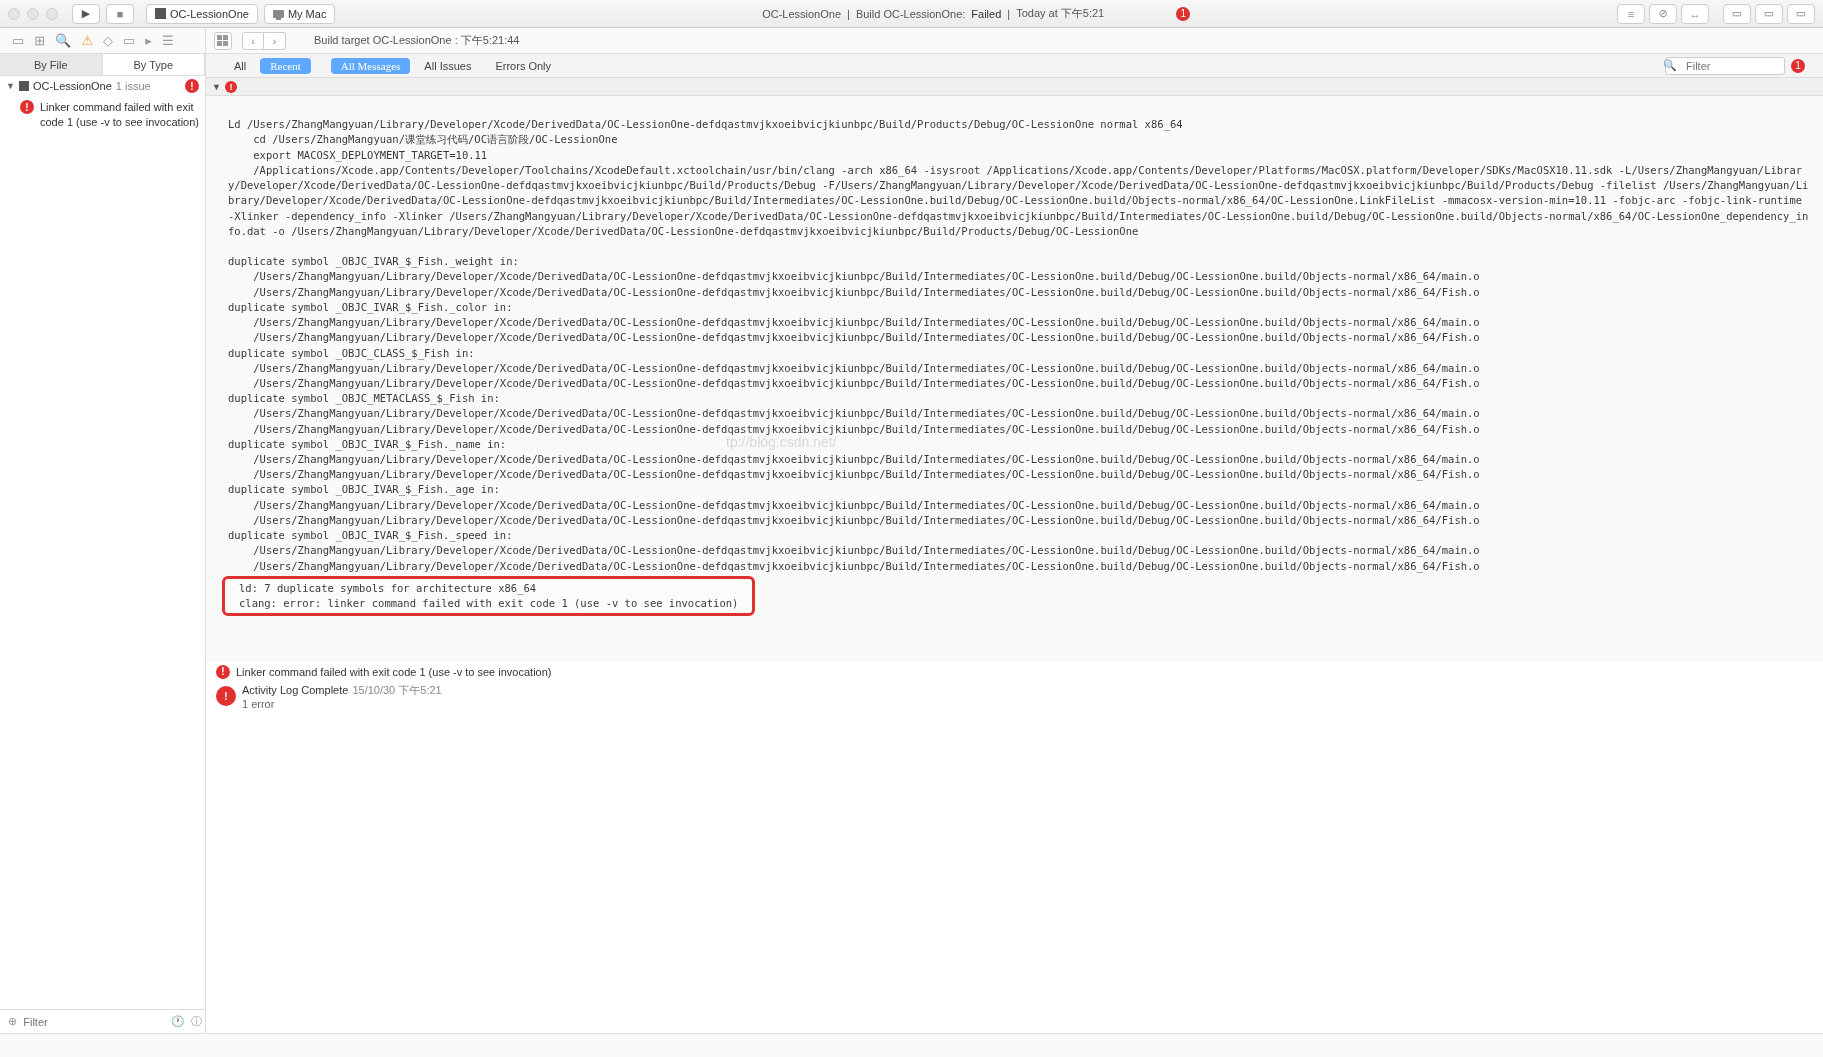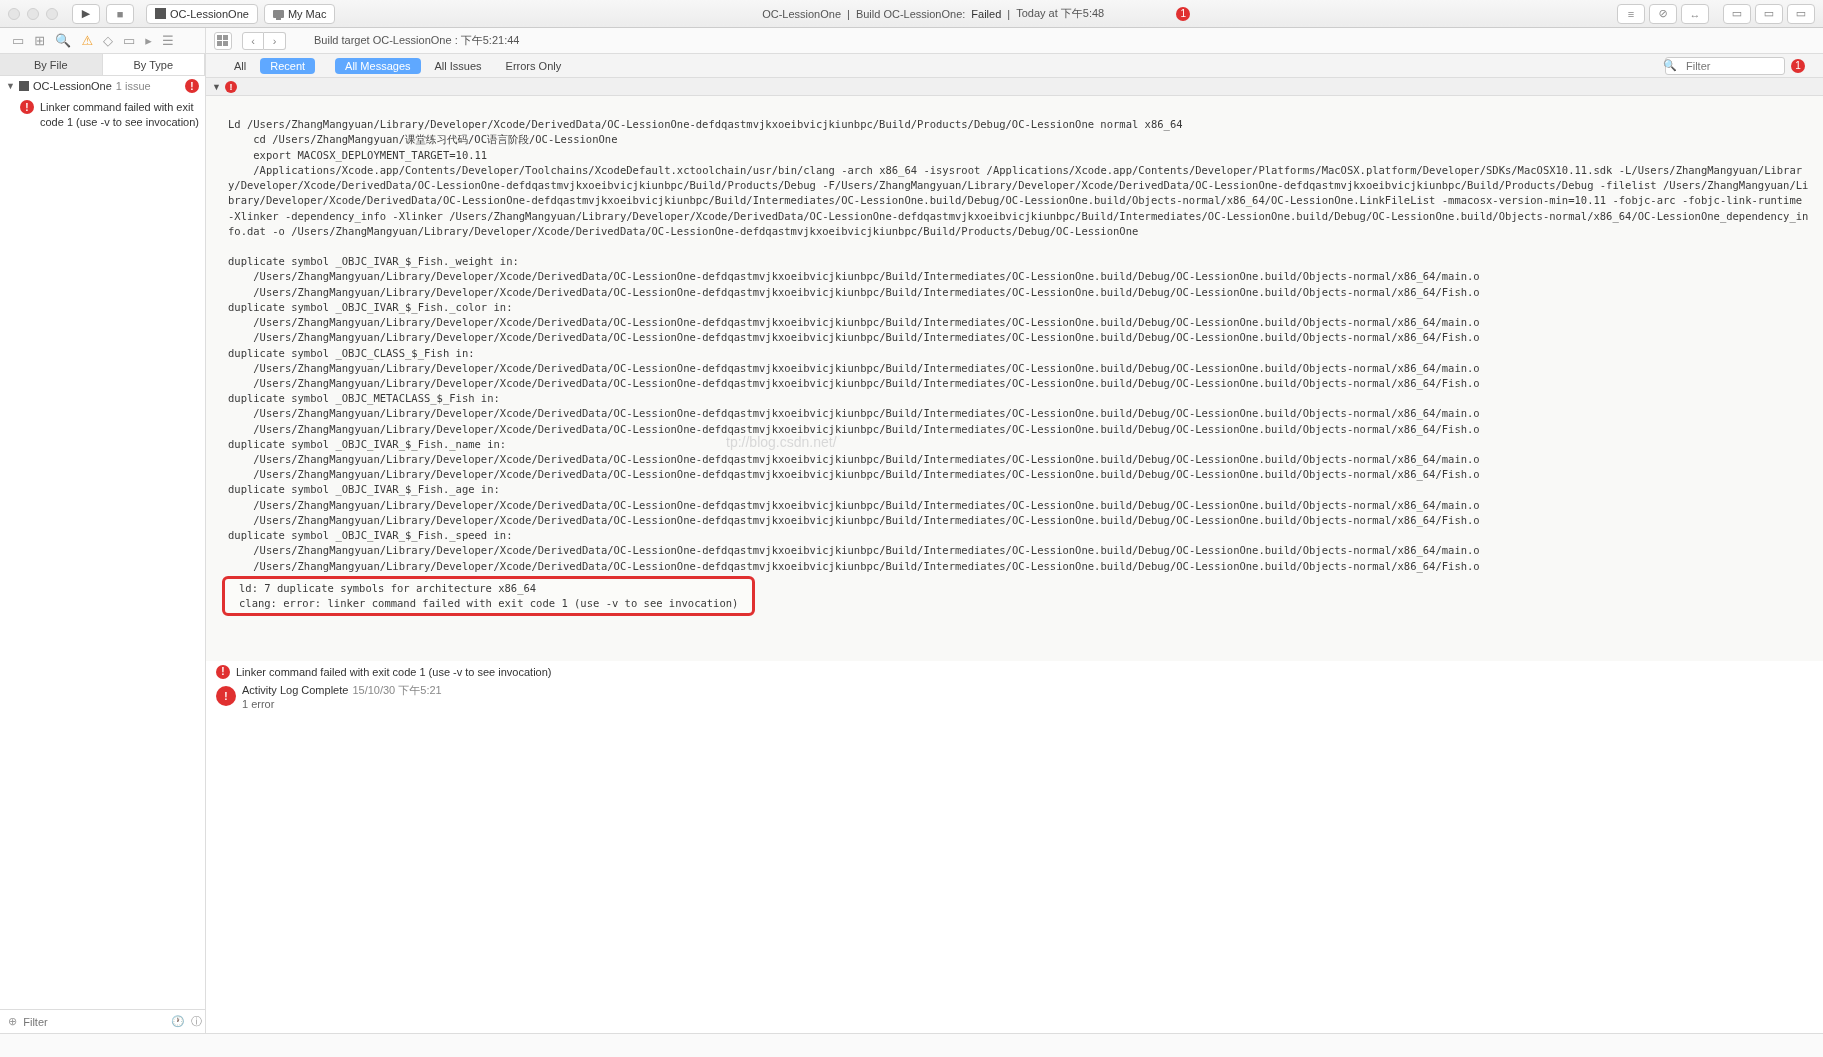--- a/index.html
+++ b/index.html
@@ -39,21 +39,21 @@
 .sb-item .tri { font-size:9px; color:#666; }
 .sb-item .count { color:#888; }
 .sb-err { display:flex; align-items:flex-start; padding:4px 6px 4px 20px; gap:6px; background:#fff; }
 .err-icon { width:14px; height:14px; background:#e03030; border-radius:50%; color:#fff; font-size:10px; display:flex; align-items:center; justify-content:center; flex-shrink:0; font-weight:bold; }
 .sb-err-text { font-size:11px; color:#333; line-height:1.35; }
 .sb-footer { margin-top:auto; height:24px; border-top:1px solid #ddd; display:flex; align-items:center; padding:0 8px; gap:6px; }
 .sb-footer input { border:none; outline:none; flex:1; font-size:11px; background:transparent; }
 .content { flex:1; display:flex; flex-direction:column; overflow:hidden; }
 .filter-bar { height:24px; background:#f4f4f4; border-bottom:1px solid #ddd; display:flex; align-items:center; padding:0 18px; gap:4px; }
 .pill { padding:2px 10px; border-radius:4px; font-size:11px; color:#444; }
-.pill.active { background:#5fa8ff; color:#fff; }
+.pill.active { background:#5fa8ff; color:#fff;font-family:Liberation Serif, serif; }
 .filter-right { margin-left:auto; display:flex; align-items:center; gap:6px; }
 .filter-right input { border:1px solid #ccc; border-radius:3px; padding:2px 6px 2px 20px; font-size:11px; width:120px; background:#fff; }
 .link-header { height:18px; background:#f0f0f0; border-bottom:1px solid #ddd; display:flex; align-items:center; padding:0 6px; font-size:11px; color:#555; gap:4px; }
 .link-header .tri { font-size:9px; }
 .log-body { background:#f9f9f7; padding:6px 10px 10px 22px; font-family:Menlo,Monaco,monospace; font-size:10.5px; line-height:1.45; color:#3a3a3a; white-space:pre-wrap; word-break:break-all; position:relative; }
 .highlight-box { border:3px solid #e03030; border-radius:6px; padding:2px 14px; margin:2px 0 4px -6px; display:inline-block; background:rgba(255,255,255,0.3); }
 .issue-rows { padding:2px 6px; }
 .issue-row { display:flex; align-items:center; gap:6px; padding:2px 4px; font-size:11px; }
 .issue-row .msg { color:#333; }
 .issue-row .ts { color:#888; margin-left:4px; }
@@ -81,21 +81,21 @@
       <span class="mac-icon"></span>
       <span>My Mac</span>
     </div>
   </div>
   <div class="status-center">
     <span>OC-LessionOne</span>
     <span>|</span>
     <span>Build OC-LessionOne:</span>
     <span class="failed">Failed</span>
     <span>|</span>
-    <span>Today at 下午5:48</span>
+    <span>Today at 下午5:21</span>
     <span style="width:60px"></span>
     <span class="err-badge">1</span>
   </div>
   <div class="right-tools">
     <div class="tbtn">≡</div>
     <div class="tbtn">⊘</div>
     <div class="tbtn">↔</div>
     <span style="width:6px"></span>
     <div class="tbtn">▭</div>
     <div class="tbtn">▭</div>

